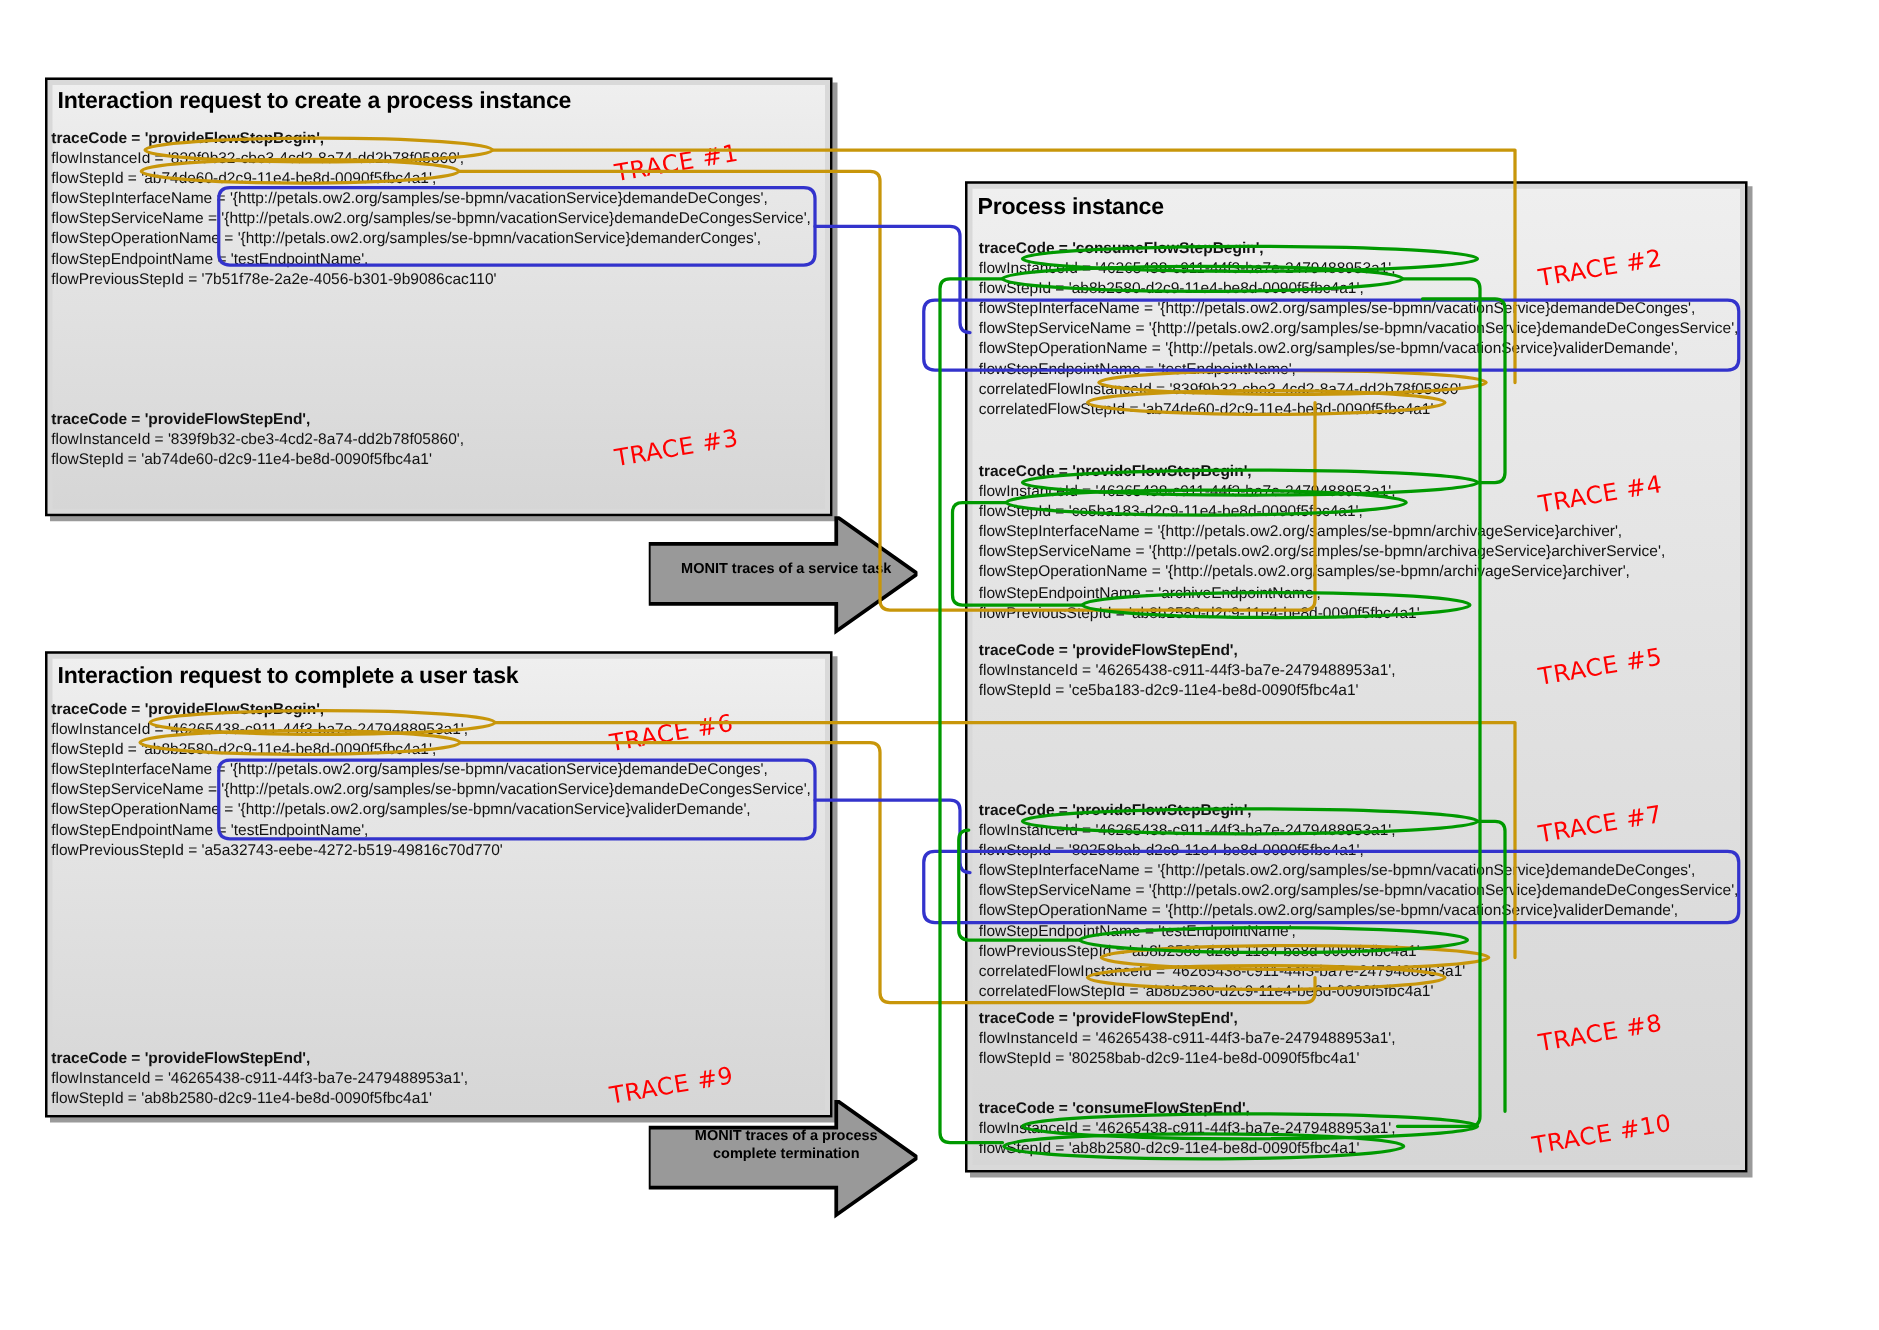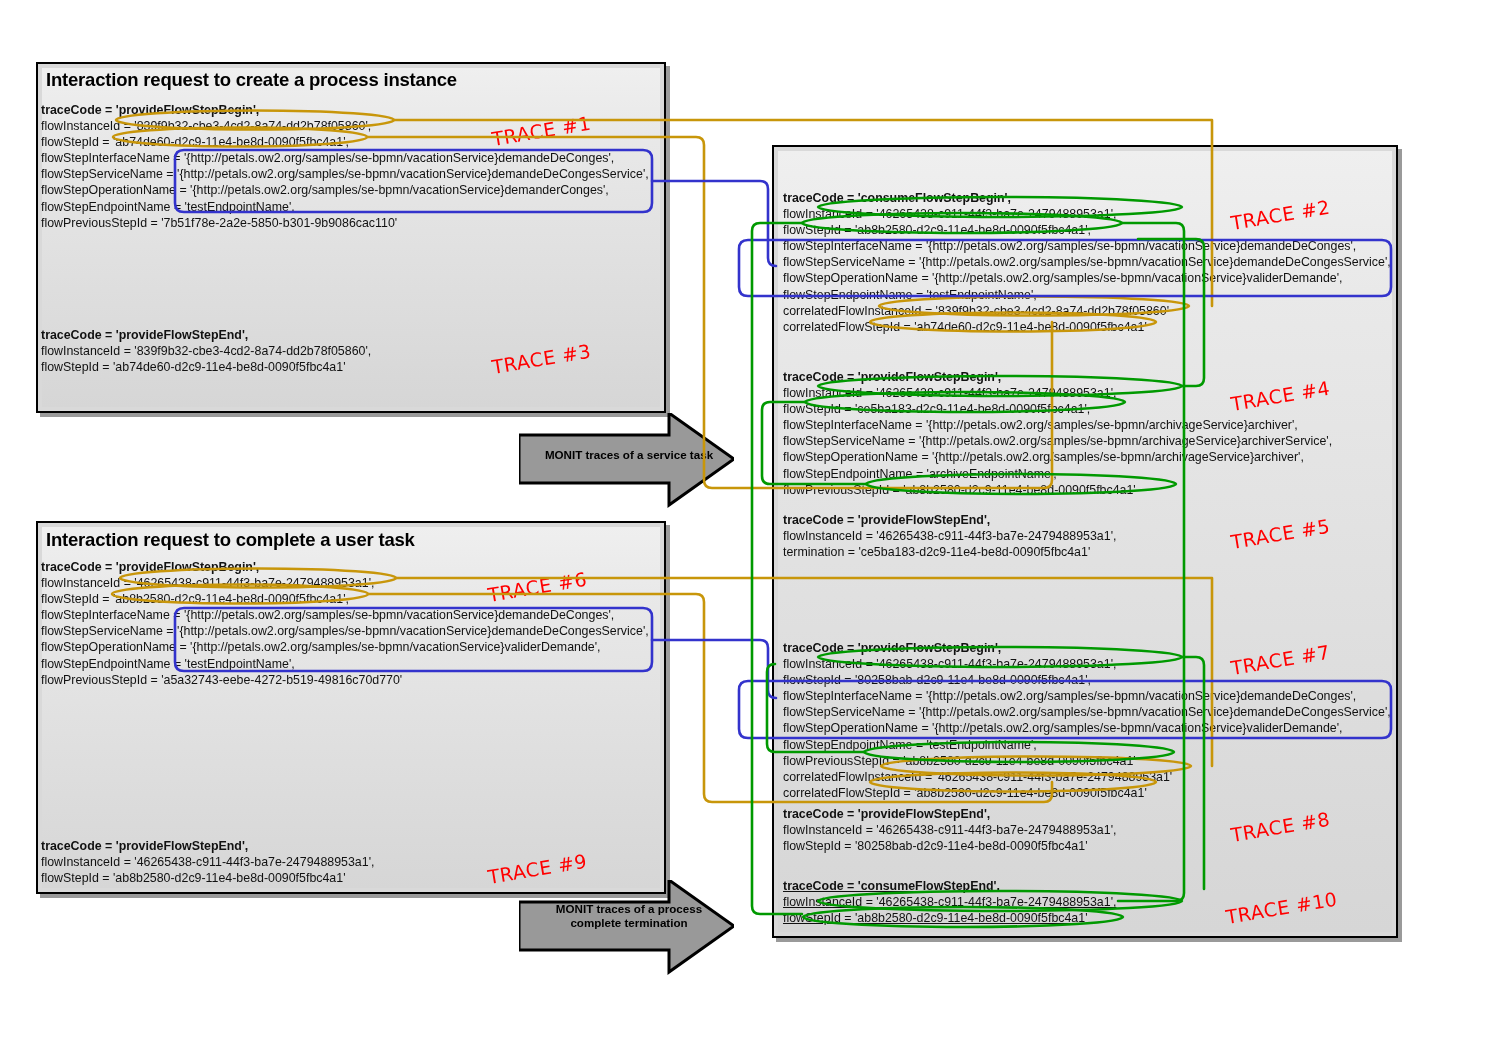--- a/index.html
+++ b/index.html
@@ -48,21 +48,21 @@
   <div class="panel-title" style="left:46px;top:69px;width:610px;">Interaction request to create a process instance</div>
 
   <div class="trace-block" style="left:41px;top:102px;">
     <span class="ln k">traceCode = 'provideFlowStepBegin',</span>
     <span class="ln">flowInstanceId = '839f9b32-cbe3-4cd2-8a74-dd2b78f05860',</span>
     <span class="ln">flowStepId = 'ab74de60-d2c9-11e4-be8d-0090f5fbc4a1',</span>
     <span class="ln">flowStepInterfaceName = '{http://petals.ow2.org/samples/se-bpmn/vacationService}demandeDeConges',</span>
     <span class="ln">flowStepServiceName = '{http://petals.ow2.org/samples/se-bpmn/vacationService}demandeDeCongesService',</span>
     <span class="ln">flowStepOperationName = '{http://petals.ow2.org/samples/se-bpmn/vacationService}demanderConges',</span>
     <span class="ln">flowStepEndpointName = 'testEndpointName',</span>
-    <span class="ln">flowPreviousStepId = '7b51f78e-2a2e-5850-b301-9b9086cac110'</span>
+    <span class="ln">flowPreviousStepId = '7b51f78e-2a2e-4056-b301-9b9086cac110'</span>
   </div>
 
   <div class="trace-block" style="left:41px;top:327px;">
     <span class="ln k">traceCode = 'provideFlowStepEnd',</span>
     <span class="ln">flowInstanceId = '839f9b32-cbe3-4cd2-8a74-dd2b78f05860',</span>
     <span class="ln">flowStepId = 'ab74de60-d2c9-11e4-be8d-0090f5fbc4a1'</span>
   </div>
 
   <div class="trace-label" style="left:492px;top:128px;">TRACE #1</div>
   <div class="trace-label" style="left:492px;top:356px;">TRACE #3</div>
@@ -88,20 +88,21 @@
     <span class="ln">flowInstanceId = '46265438-c911-44f3-ba7e-2479488953a1',</span>
     <span class="ln">flowStepId = 'ab8b2580-d2c9-11e4-be8d-0090f5fbc4a1'</span>
   </div>
 
   <div class="trace-label" style="left:488px;top:584px;">TRACE #6</div>
   <div class="trace-label" style="left:488px;top:866px;">TRACE #9</div>
 
   <div class="panel" style="left:772px;top:145px;width:626px;height:793px;">
     <div class="panel-inner"></div>
   </div>
+  <div class="panel-title" style="left:782px;top:154px;width:600px;">Process instance</div>
 
   <div class="trace-block" style="left:783px;top:190px;">
     <span class="ln k">traceCode = 'consumeFlowStepBegin',</span>
     <span class="ln">flowInstanceId = '46265438-c911-44f3-ba7e-2479488953a1',</span>
     <span class="ln">flowStepId = 'ab8b2580-d2c9-11e4-be8d-0090f5fbc4a1',</span>
     <span class="ln">flowStepInterfaceName = '{http://petals.ow2.org/samples/se-bpmn/vacationService}demandeDeConges',</span>
     <span class="ln">flowStepServiceName = '{http://petals.ow2.org/samples/se-bpmn/vacationService}demandeDeCongesService',</span>
     <span class="ln">flowStepOperationName = '{http://petals.ow2.org/samples/se-bpmn/vacationService}validerDemande',</span>
     <span class="ln">flowStepEndpointName = 'testEndpointName',</span>
     <span class="ln">correlatedFlowInstanceId = '839f9b32-cbe3-4cd2-8a74-dd2b78f05860'</span>
@@ -115,21 +116,21 @@
     <span class="ln">flowStepInterfaceName = '{http://petals.ow2.org/samples/se-bpmn/archivageService}archiver',</span>
     <span class="ln">flowStepServiceName = '{http://petals.ow2.org/samples/se-bpmn/archivageService}archiverService',</span>
     <span class="ln">flowStepOperationName = '{http://petals.ow2.org/samples/se-bpmn/archivageService}archiver',</span>
     <span class="ln">flowStepEndpointName = 'archiveEndpointName',</span>
     <span class="ln">flowPreviousStepId = 'ab8b2580-d2c9-11e4-be8d-0090f5fbc4a1'</span>
   </div>
 
   <div class="trace-block" style="left:783px;top:512px;">
     <span class="ln k">traceCode = 'provideFlowStepEnd',</span>
     <span class="ln">flowInstanceId = '46265438-c911-44f3-ba7e-2479488953a1',</span>
-    <span class="ln">termination = 'ce5ba183-d2c9-11e4-be8d-0090f5fbc4a1'</span>
+    <span class="ln">flowStepId = 'ce5ba183-d2c9-11e4-be8d-0090f5fbc4a1'</span>
   </div>
 
   <div class="trace-block" style="left:783px;top:640px;">
     <span class="ln k">traceCode = 'provideFlowStepBegin',</span>
     <span class="ln">flowInstanceId = '46265438-c911-44f3-ba7e-2479488953a1',</span>
     <span class="ln">flowStepId = '80258bab-d2c9-11e4-be8d-0090f5fbc4a1',</span>
     <span class="ln">flowStepInterfaceName = '{http://petals.ow2.org/samples/se-bpmn/vacationService}demandeDeConges',</span>
     <span class="ln">flowStepServiceName = '{http://petals.ow2.org/samples/se-bpmn/vacationService}demandeDeCongesService',</span>
     <span class="ln">flowStepOperationName = '{http://petals.ow2.org/samples/se-bpmn/vacationService}validerDemande',</span>
     <span class="ln">flowStepEndpointName = 'testEndpointName',</span>
@@ -137,21 +138,21 @@
     <span class="ln">correlatedFlowInstanceId = '46265438-c911-44f3-ba7e-2479488953a1'</span>
     <span class="ln">correlatedFlowStepId = 'ab8b2580-d2c9-11e4-be8d-0090f5fbc4a1'</span>
   </div>
 
   <div class="trace-block" style="left:783px;top:806px;">
     <span class="ln k">traceCode = 'provideFlowStepEnd',</span>
     <span class="ln">flowInstanceId = '46265438-c911-44f3-ba7e-2479488953a1',</span>
     <span class="ln">flowStepId = '80258bab-d2c9-11e4-be8d-0090f5fbc4a1'</span>
   </div>
 
-  <div class="trace-block" style="left:783px;top:878px;text-decoration:underline;">
+  <div class="trace-block" style="left:783px;top:878px;">
     <span class="ln k">traceCode = 'consumeFlowStepEnd',</span>
     <span class="ln">flowInstanceId = '46265438-c911-44f3-ba7e-2479488953a1',</span>
     <span class="ln">flowStepId = 'ab8b2580-d2c9-11e4-be8d-0090f5fbc4a1'</span>
   </div>
 
   <div class="trace-label" style="left:1231px;top:212px;">TRACE #2</div>
   <div class="trace-label" style="left:1231px;top:393px;">TRACE #4</div>
   <div class="trace-label" style="left:1231px;top:531px;">TRACE #5</div>
   <div class="trace-label" style="left:1231px;top:657px;">TRACE #7</div>
   <div class="trace-label" style="left:1231px;top:824px;">TRACE #8</div>

